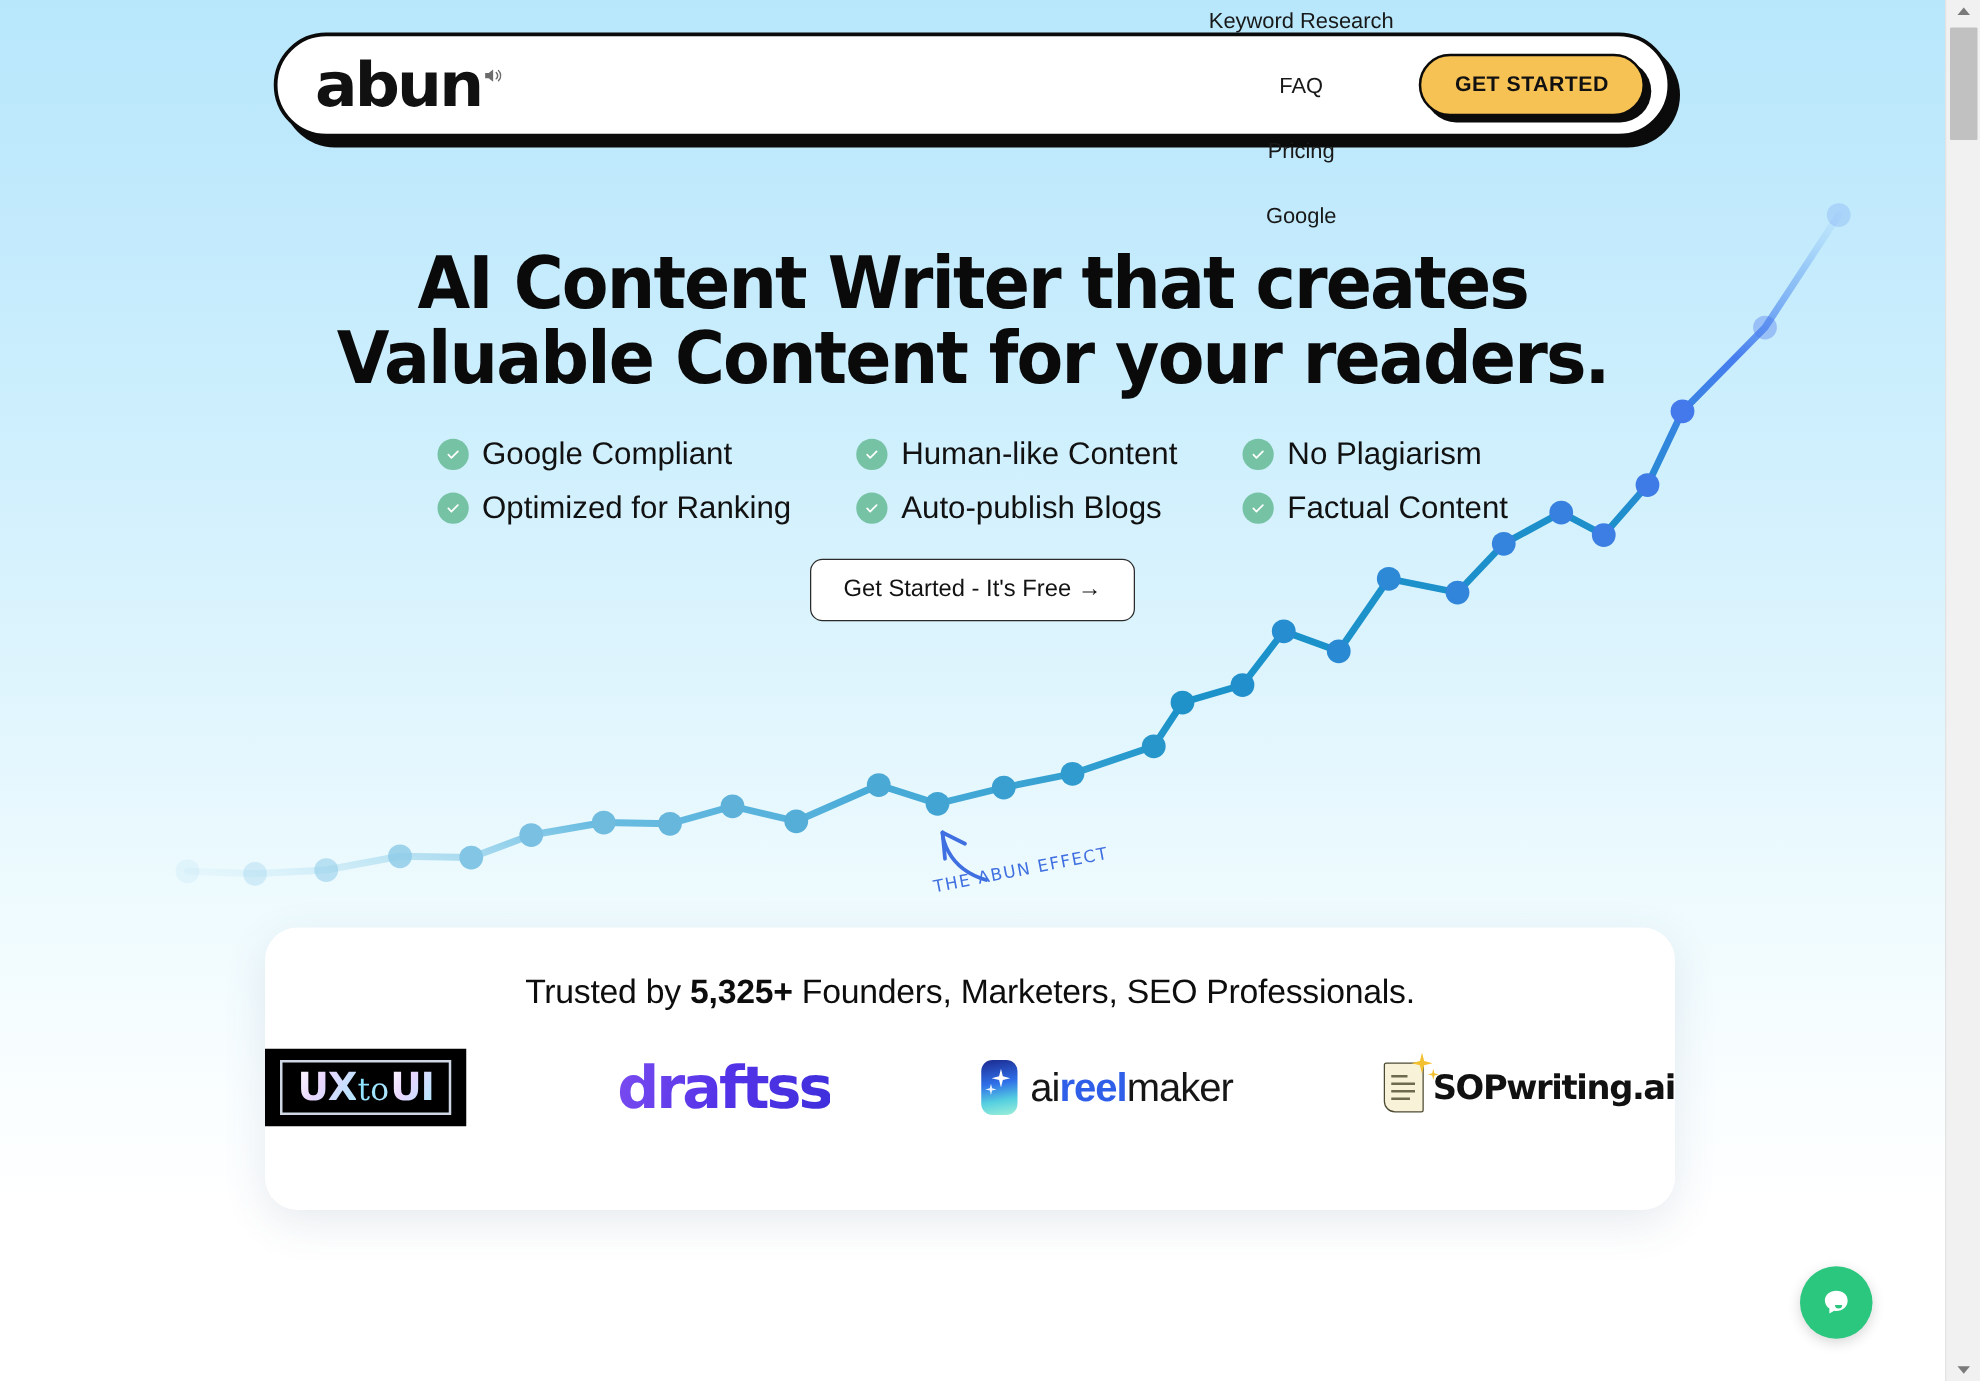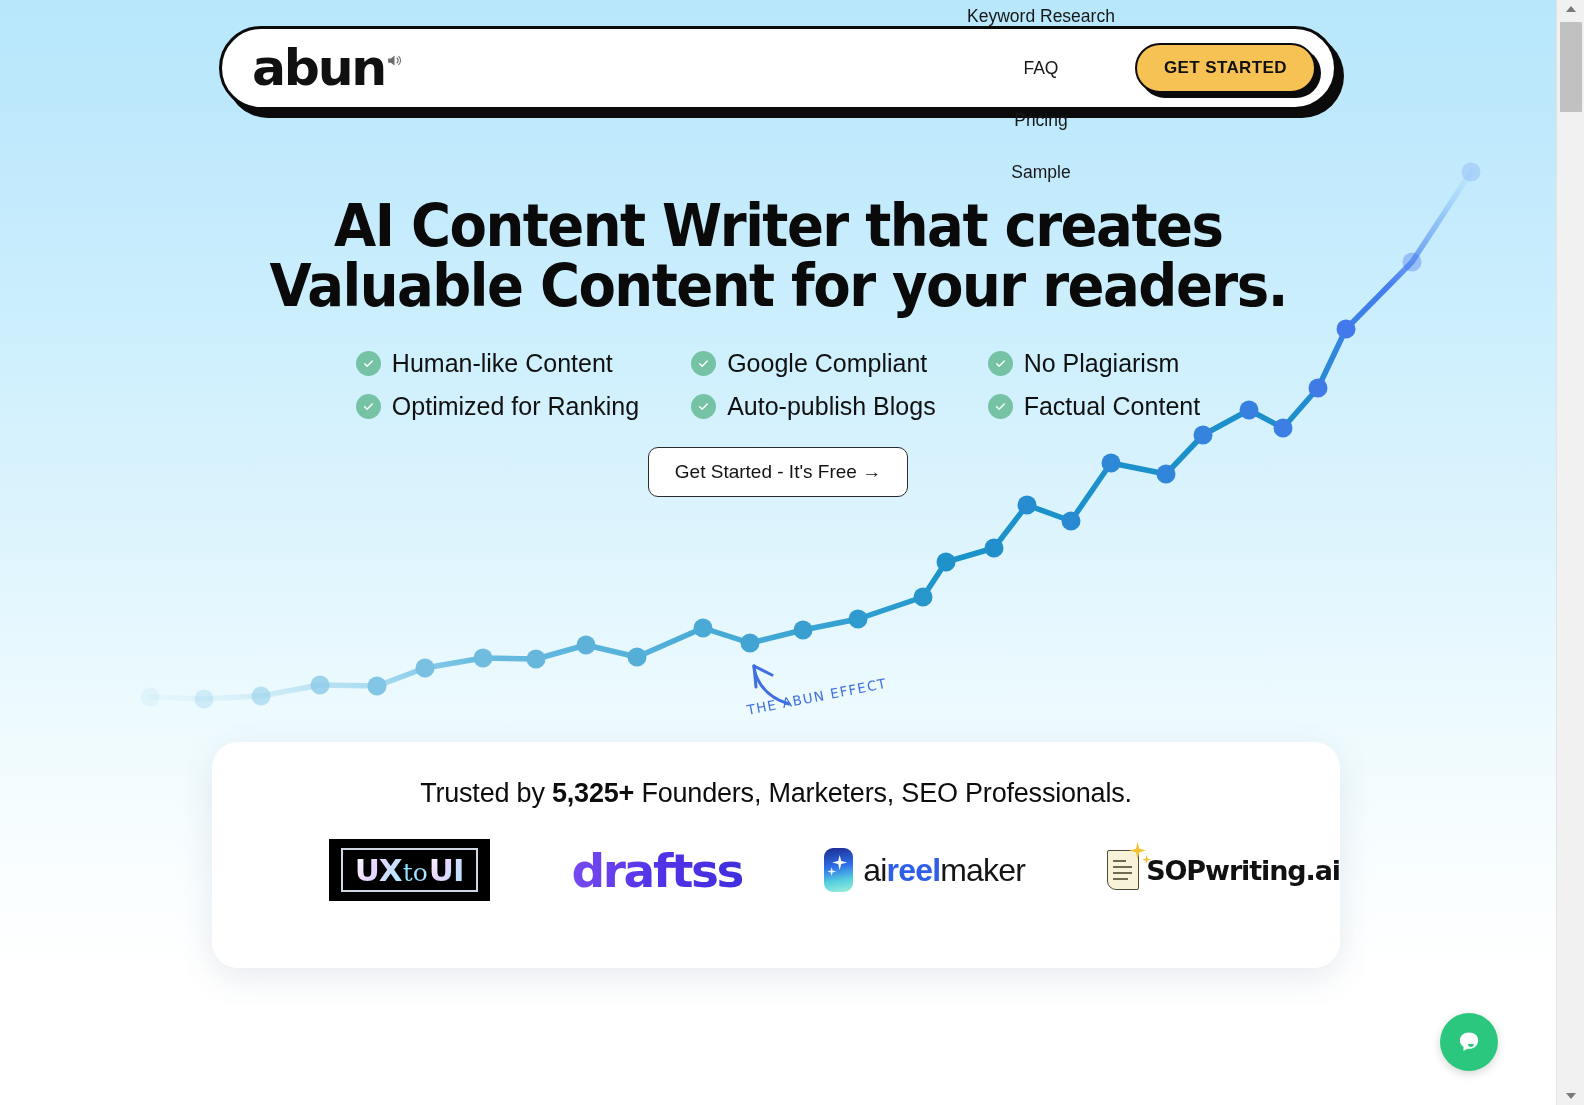--- a/index.html
+++ b/index.html
@@ -225,21 +225,21 @@
     white-space: nowrap;
     font-family: "Liberation Sans", sans-serif;
   }
   .trusted-head b { font-weight: 700; }
 
   .logo-row {
     margin-top: 30px;
     width: 100%;
     display: flex;
     align-items: center;
-    justify-content: flex-end;
+    justify-content: space-between;
     gap: 82px;
   }
   .logo-slot {
     display: flex;
     align-items: center;
     justify-content: center;
     height: 62px;
   }
 
   
@@ -470,49 +470,49 @@
             <path d="M18 6.2a8 8 0 0 1 0 11.6" stroke="#6b6b6b" stroke-width="1.5" fill="none" stroke-linecap="round"></path>
           </svg>
         </span>
       </div>
 
       <nav class="nav-links">
         <a href="#">Content Sample</a>
         <a href="#">Keyword Research</a>
         <a href="#">FAQ</a>
         <a href="#">Pricing</a>
-        <a href="#">Sample</a>
+        <a href="#">Google</a>
       </nav>
 
       <button class="cta-nav">GET STARTED</button>
     </header>
   </div>
 
   <section id="hero">
     <h1 class="headline">
       <span class="ln">AI Content Writer that creates</span>
       <span class="ln">Valuable Content for your readers.</span>
     </h1>
 
     <div class="features">
       <div class="feat">
         <span class="check">
           <svg width="13" height="13" viewBox="0 0 24 24">
               <path d="M5 12.5l4.5 4.5L19 7.5" stroke="#ffffff" stroke-width="2.6" fill="none" stroke-linecap="round" stroke-linejoin="round"></path>
             </svg>
         </span>
-        <span>Human-like Content</span>
+        <span>Google Compliant</span>
       </div>
       <div class="feat">
         <span class="check">
           <svg width="13" height="13" viewBox="0 0 24 24">
               <path d="M5 12.5l4.5 4.5L19 7.5" stroke="#ffffff" stroke-width="2.6" fill="none" stroke-linecap="round" stroke-linejoin="round"></path>
             </svg>
         </span>
-        <span>Google Compliant</span>
+        <span>Human-like Content</span>
       </div>
       <div class="feat">
         <span class="check">
           <svg width="13" height="13" viewBox="0 0 24 24">
               <path d="M5 12.5l4.5 4.5L19 7.5" stroke="#ffffff" stroke-width="2.6" fill="none" stroke-linecap="round" stroke-linejoin="round"></path>
             </svg>
         </span>
         <span>No Plagiarism</span>
       </div>
       <div class="feat">

